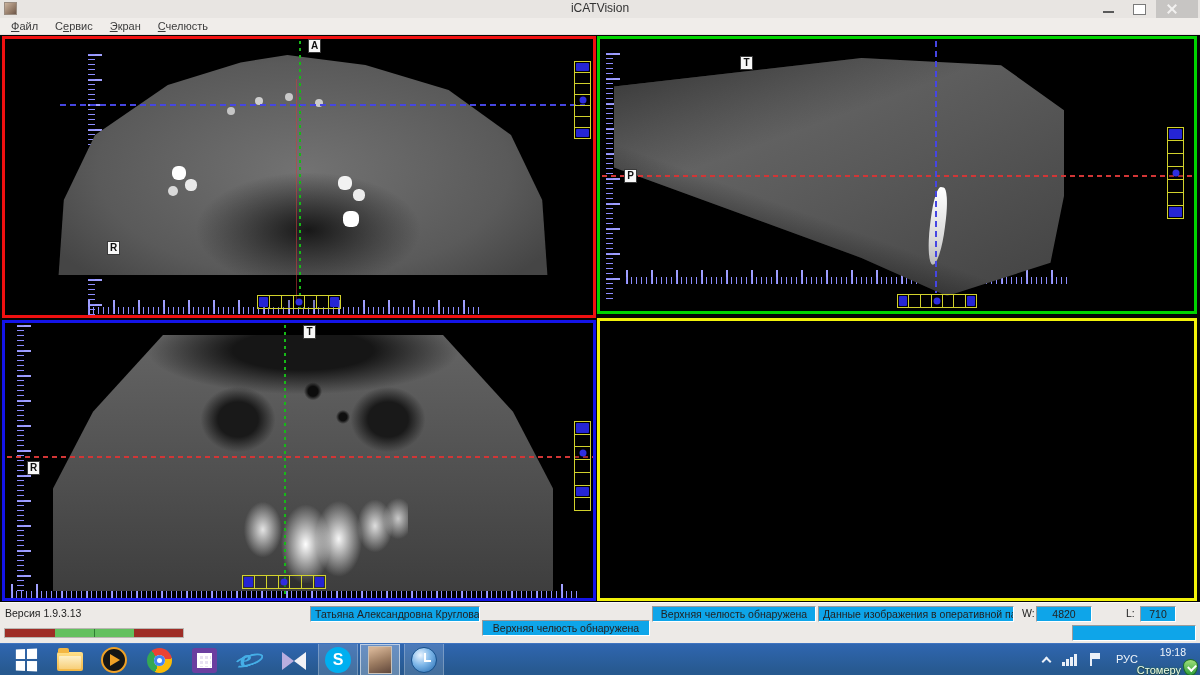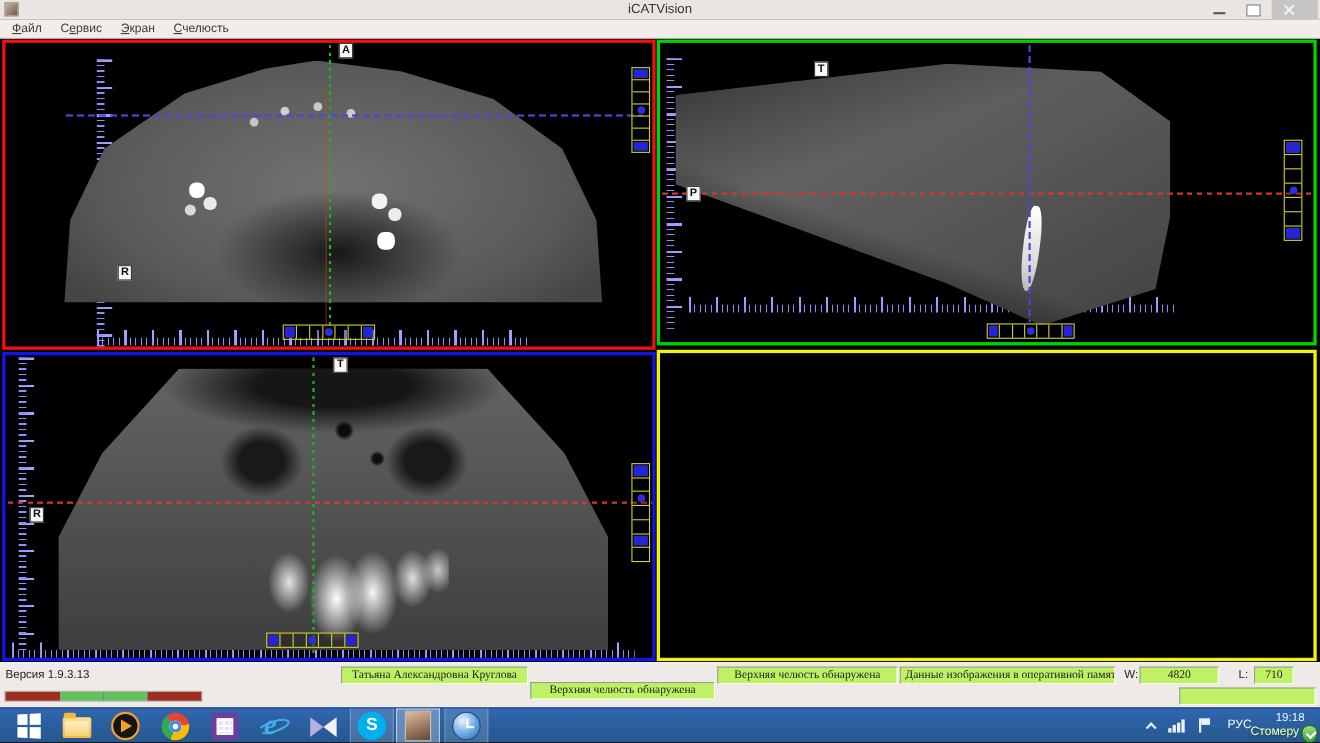--- a/index.html
+++ b/index.html
@@ -92,22 +92,22 @@
     background:
       radial-gradient(ellipse 16% 42% at 12% 42%, #e4e4e4, transparent 72%),
       radial-gradient(ellipse 20% 58% at 38% 58%, #ffffff, transparent 75%),
       radial-gradient(ellipse 19% 55% at 58% 52%, #f6f6f6, transparent 75%),
       radial-gradient(ellipse 15% 40% at 80% 38%, #dedede, transparent 72%),
       radial-gradient(ellipse 13% 32% at 94% 30%, #c9c9c9, transparent 70%);}
 
   
   .statusbar{position:absolute;left:0;top:602px;width:1200px;height:41px;background:#edeae7;border-top:1px solid #fbfaf9;z-index:20;}
   .version{position:absolute;left:5px;top:4px;font-size:10.5px;color:#222;}
-  .sunken{position:absolute;height:16px;background:#bef264;border:1px solid;border-color:#9b9b9b #ffffff #ffffff #9b9b9b;
-    font-size:10.5px;line-height:14px;color:#222;padding:0 4px;white-space:nowrap;overflow:hidden;text-align:center;font-family:Liberation Serif, serif;}
+  .sunken{position:absolute;height:16px;background:#0ea5e9;border:1px solid;border-color:#9b9b9b #ffffff #ffffff #9b9b9b;
+    font-size:10.5px;line-height:14px;color:#222;padding:0 4px;white-space:nowrap;overflow:hidden;text-align:center;}
   .wl-label{position:absolute;top:4px;font-size:10.5px;color:#222;}
   .progress{position:absolute;left:4px;top:25px;width:180px;height:10px;display:flex;border:1px solid #b9b6b2;background:#ddd;}
   .progress .seg{height:100%;}
   .pathbox{left:190px;top:22px;width:878px;height:16px;font-size:10px;}
   .emptybox{left:1072px;top:22px;width:124px;height:16px;}
 
   
   .taskbar{position:absolute;left:0;top:643px;width:1200px;height:32px;z-index:30;
     background:linear-gradient(#2f66b0,#27598f 90%);border-top:1px solid #3f74c0;}
   .tile{position:absolute;top:0;height:32px;width:40px;display:flex;align-items:center;justify-content:center;}
@@ -143,21 +143,21 @@
   .chev{position:absolute;right:150px;top:14px;width:7px;height:7px;border-left:2px solid #eaf0f8;border-top:2px solid #eaf0f8;transform:rotate(45deg);}
   .bars{position:absolute;right:122px;top:10px;width:16px;height:12px;}
   .bars b{position:absolute;bottom:0;width:3px;background:#eaf0f8;}
   .bars b:nth-child(1){left:0;height:4px;} .bars b:nth-child(2){left:4px;height:7px;}
   .bars b:nth-child(3){left:8px;height:9px;} .bars b:nth-child(4){left:12px;height:12px;}
   .flag{position:absolute;right:100px;top:9px;width:10px;height:13px;}
   .flag::before{content:"";position:absolute;left:0;top:0;width:2px;height:13px;background:#eaf0f8;}
   .flag::after{content:"";position:absolute;left:2px;top:0;width:8px;height:6px;background:#eaf0f8;}
   .lang{position:absolute;right:62px;top:9px;font-size:11px;color:#f2f6fb;}
   .clocktext{position:absolute;right:14px;top:2px;text-align:right;font-size:10.5px;color:#f2f6fb;line-height:13px;}
-  .watermark{position:absolute;right:2px;bottom:0;display:flex;align-items:flex-start;gap:2px;z-index:40;}
+  .watermark{position:absolute;right:2px;bottom:0;display:flex;align-items:flex-end;gap:2px;z-index:40;}
   .wm-text{font-size:11px;color:#eefbe8;text-shadow:0 0 2px #2c7a2c,0 1px 1px rgba(0,0,0,.6);}
   .wm-shield{position:relative;width:15px;height:17px;background:linear-gradient(#9fe07a,#2f9e3a);
     border-radius:50% 50% 50% 50%/38% 38% 62% 62%;border:1px solid #1c6e26;}
   .wm-shield::after{content:"";position:absolute;left:4px;top:4px;width:6px;height:4px;border-left:2px solid #fff;border-bottom:2px solid #fff;transform:rotate(-45deg);}
 </style>
 </head>
 <body>
 
 <div class="titlebar">
   <div class="app-ico"></div>
@@ -267,21 +267,21 @@
   <div class="pane pane-empty"></div>
 </div>
 
 <div class="statusbar">
   <div class="version">Версия 1.9.3.13</div>
   <div class="sunken" style="left:310px;top:3px;width:170px;">Татьяна Александровна Круглова</div>
   <div class="sunken" style="left:482px;top:17px;width:168px;">Верхняя челюсть обнаружена</div>
   <div class="sunken" style="left:652px;top:3px;width:164px;">Верхняя челюсть обнаружена</div>
   <div class="sunken" style="left:818px;top:3px;width:196px;text-align:left;">Данные изображения в оперативной памяти</div>
   <div class="wl-label" style="left:1022px;">W:</div>
-  <div class="sunken" style="left:1036px;top:3px;width:72px;">4820</div>
+  <div class="sunken" style="left:1036px;top:3px;width:56px;">4820</div>
   <div class="wl-label" style="left:1126px;">L:</div>
   <div class="sunken" style="left:1140px;top:3px;width:36px;">710</div>
   <div class="progress">
     <span class="seg" style="width:28%;background:#9e2d26;"></span>
     <span class="seg" style="width:22%;background:#63c05f;"></span>
     <span class="seg" style="width:1px;background:#2e7d32;"></span>
     <span class="seg" style="width:22%;background:#63c05f;"></span>
     <span class="seg" style="flex:1;background:#9e2d26;"></span>
   </div>
   <div class="sunken emptybox"></div>

